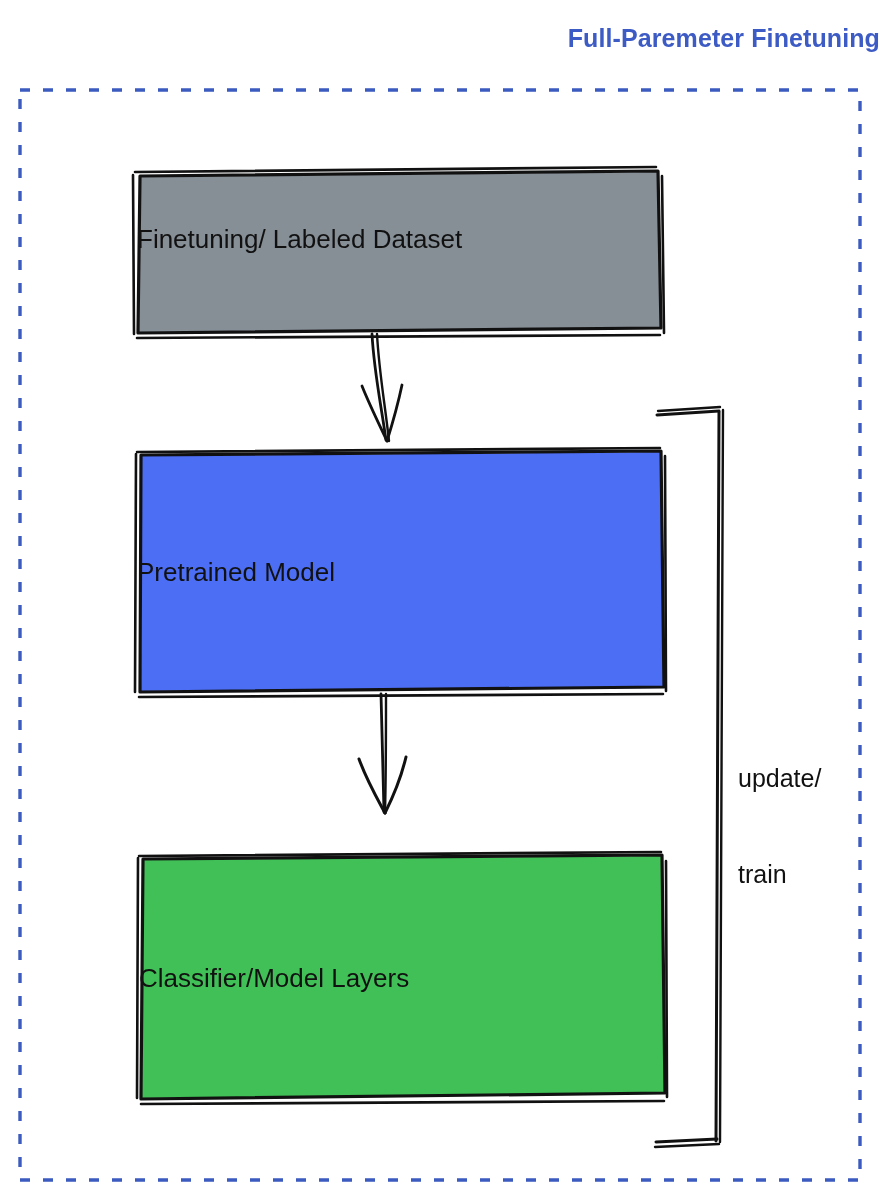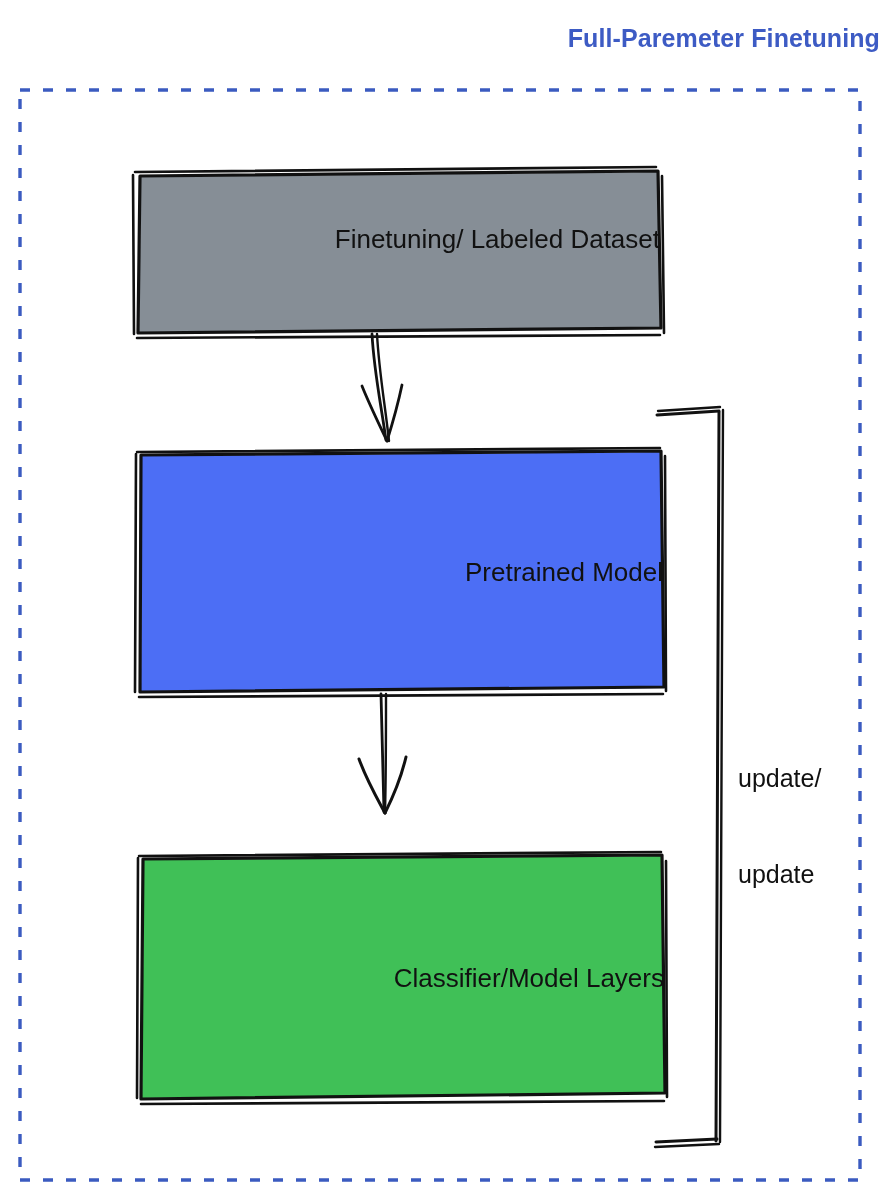--- a/index.html
+++ b/index.html
@@ -34,21 +34,21 @@
     color: #3d5bc4;
     letter-spacing: 0.1px;
     white-space: nowrap;
   }
   .node-label {
     position: absolute;
     font-family: "Liberation Sans", sans-serif;
     font-size: 26px;
     font-weight: normal;
     color: #111111;
-    text-align: right;
+    text-align: left;
     white-space: nowrap;
     pointer-events: none;
   }
   .loop-label {
     position: absolute;
     font-family: "Liberation Sans", sans-serif;
     font-size: 25px;
     color: #111111;
     line-height: 1.28;
     white-space: pre;
@@ -121,14 +121,14 @@
 <div class="node-hit" style="left:137px; top:452px; width:526px; height:238px;">
   <span class="node-label" style="left:0; top:105px; width:526px;">Pretrained Model</span>
 </div>
 
 <div class="node-hit" style="left:139px; top:856px; width:525px; height:242px;">
   <span class="node-label" style="left:0; top:107px; width:525px;">Classifier/Model Layers</span>
 </div>
 
 <div class="loop-label" style="left:738px; top:698px;">
   <div>update/</div>
-  <div>update</div>
+  <div>train</div>
 </div>
 
 </body></html>

